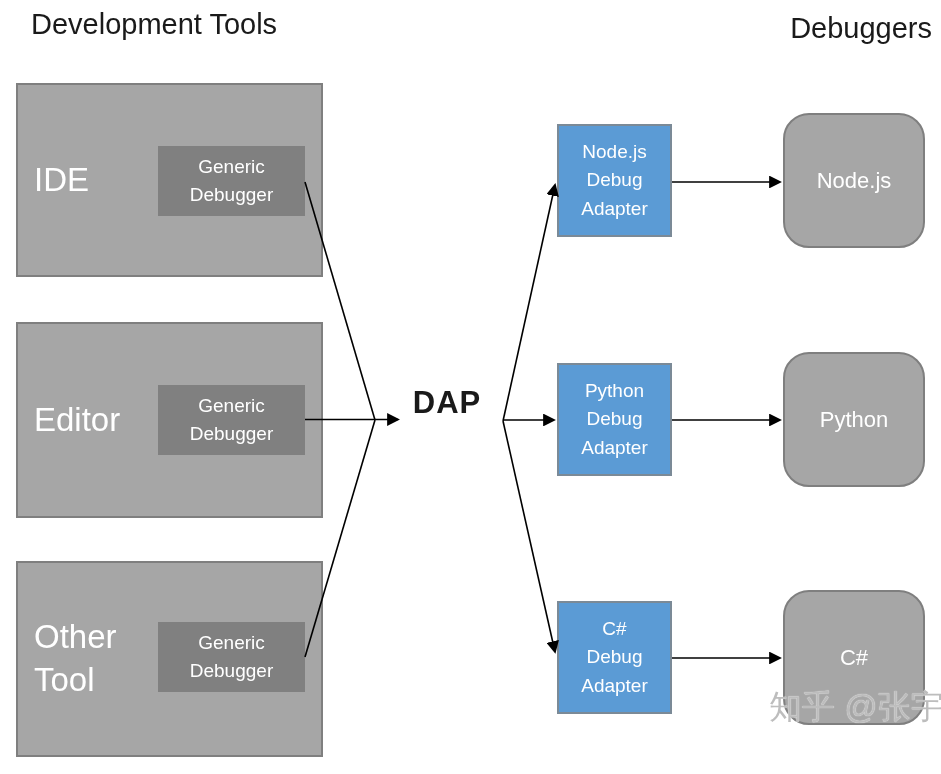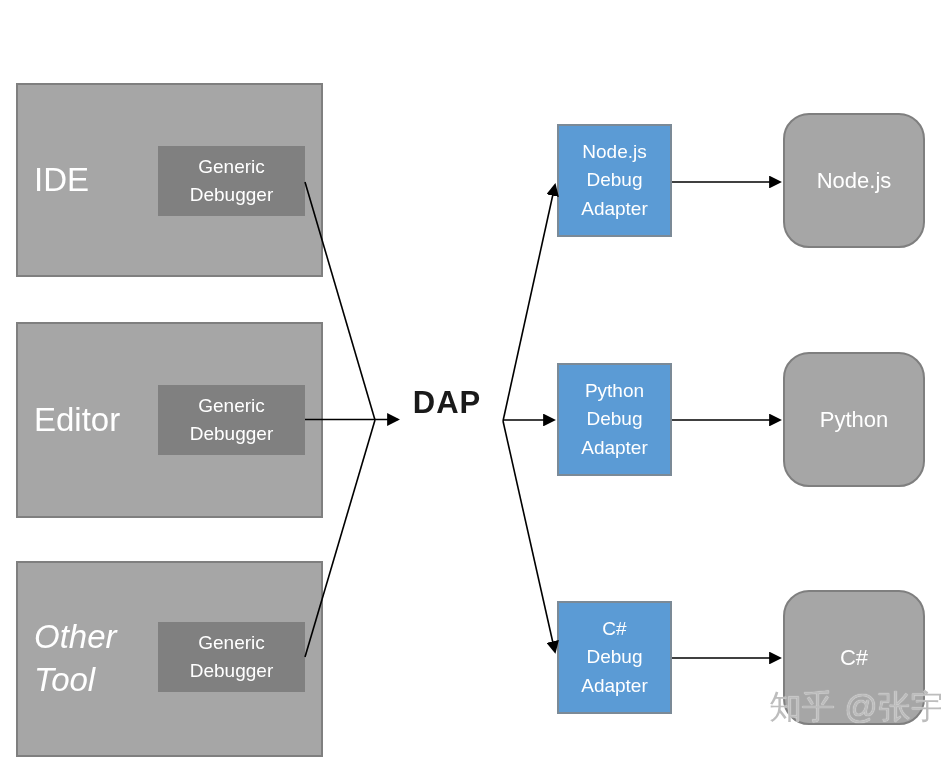--- a/index.html
+++ b/index.html
@@ -38,21 +38,21 @@
   
   .tool-box {
     position: absolute;
     left: 16px;
     width: 307px;
     background: var(--box_gray);
     border: 2px solid var(--box_gray_border);
   }
   .tool-ide   { top: 83px;  height: 194px; }
   .tool-editor{ top: 322px; height: 196px; text-align: right; }
-  .tool-other { top: 561px; height: 196px; font-style: italic; }
+  .tool-other { top: 561px; height: 196px; }
 
   .tool-name {
     position: absolute;
     left: 16px;
     top: 0;
     height: 100%;
     display: flex;
     align-items: center;
     color: var(--box_text);
     font-size: 33px;
@@ -150,20 +150,22 @@
     color: var(--watermark_gray);
     text-shadow: 0 0 1px #ffffff;
     white-space: nowrap;
   }
 </style>
 </head>
 <body>
 
 <div class="canvas">
 
+  <div class="heading heading-left">Development Tools</div>
+  <div class="heading heading-right">Debuggers</div>
 
   <div class="tool-box tool-ide">
     <div class="tool-name">IDE</div>
   </div>
   <div class="tool-box tool-editor">
     <div class="tool-name">Editor</div>
   </div>
   <div class="tool-box tool-other">
     <div class="tool-name">Other
 Tool</div>

